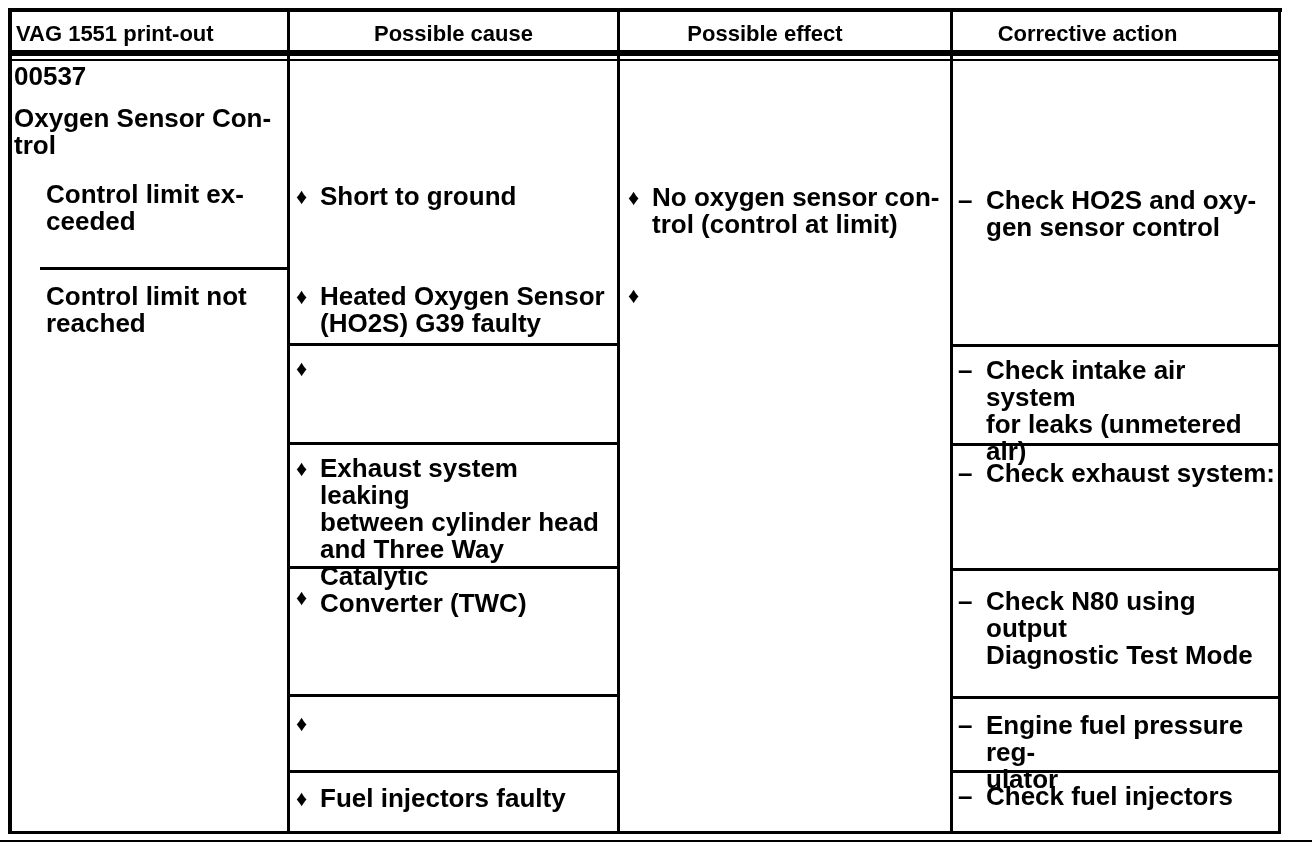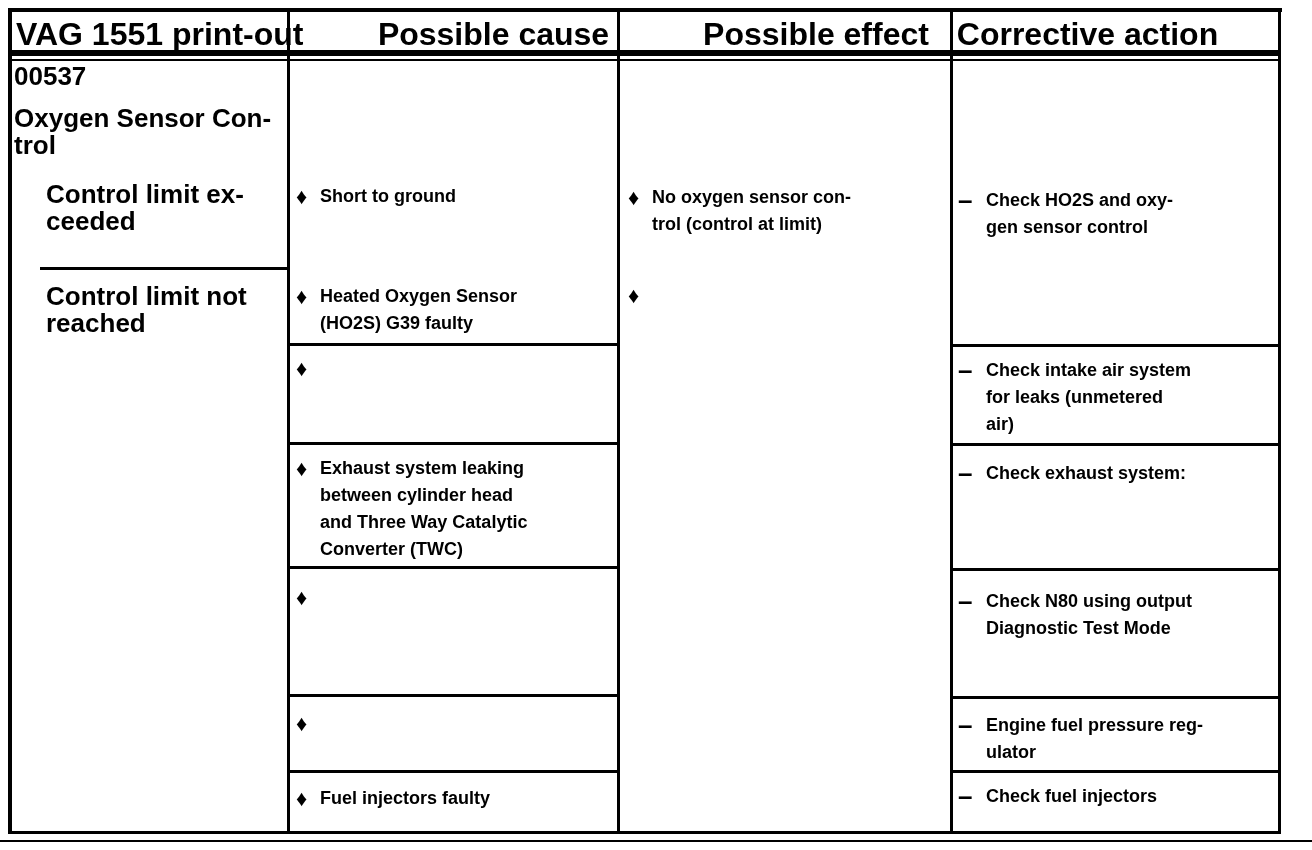--- a/index.html
+++ b/index.html
@@ -24,42 +24,42 @@
     position: absolute;
     font-size: 26px;
     line-height: 27px;
     font-weight: bold;
     white-space: pre-line;
     letter-spacing: 0px;
   }
   .hdr {
     position: absolute;
     top: 20px;
-    font-size: 32px;
+    font-size: 22px;
     line-height: 28px;
     font-weight: bold;
     white-space: nowrap;
   }
   .hdr.center { text-align: center; }
   .item {
     position: absolute;
     display: flex;
     align-items: flex-start;
   }
   .item .marker {
     flex: 0 0 auto;
     font-size: 22px;
     line-height: 27px;
     font-weight: bold;
   }
   .item .marker.dash {
     font-size: 26px;
   }
   .item .body {
-    font-size: 18px;
+    font-size: 26px;
     line-height: 27px;
     font-weight: bold;
     white-space: pre-line;
   }
   .cause-marker  { width: 24px; }
   .effect-marker { width: 24px; }
   .action-marker { width: 28px; }
 </style>
 </head>
 <body>
@@ -89,22 +89,22 @@
     <div class="hline" style="left:287px; top:694px; width:333px; height:3px;"></div>
     <div class="hline" style="left:287px; top:770px; width:333px; height:3px;"></div>
 
     <div class="hline" style="left:950px; top:344px; width:331px; height:3px;"></div>
     <div class="hline" style="left:950px; top:443px; width:331px; height:3px;"></div>
     <div class="hline" style="left:950px; top:568px; width:331px; height:3px;"></div>
     <div class="hline" style="left:950px; top:696px; width:331px; height:3px;"></div>
     <div class="hline" style="left:950px; top:770px; width:331px; height:3px;"></div>
 
     <div class="hdr" style="left:16px;">VAG 1551 print-out</div>
-    <div class="hdr center" style="left:290px; width:327px;margin-left:40px;">Possible cause</div>
-    <div class="hdr center" style="left:651px; width:330px;">Possible effect</div>
+    <div class="hdr center" style="left:290px; width:327px;">Possible cause</div>
+    <div class="hdr center" style="left:600px; width:330px;">Possible effect</div>
     <div class="hdr center" style="left:953px; width:269px;">Corrective action</div>
 
     <div class="txt" style="left:14px; top:63px;">00537</div>
     <div class="txt" style="left:14px; top:105px; width:268px;">Oxygen Sensor Con-
 trol</div>
     <div class="txt" style="left:46px; top:181px; width:236px;">Control limit ex-
 ceeded</div>
     <div class="txt" style="left:46px; top:283px; width:236px;">Control limit not
 reached</div>
 

